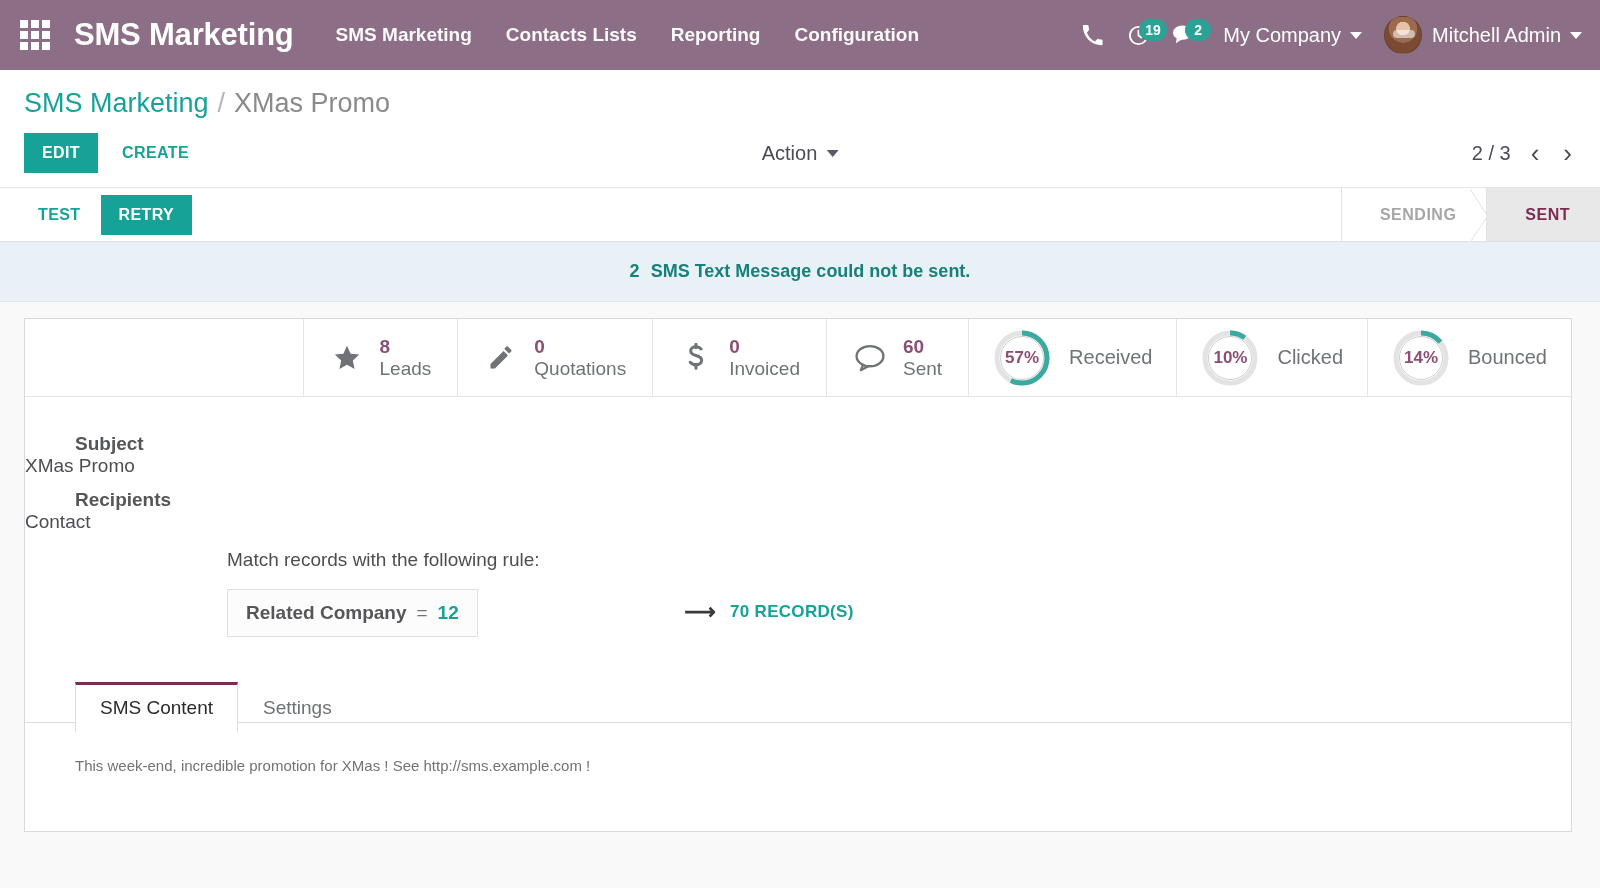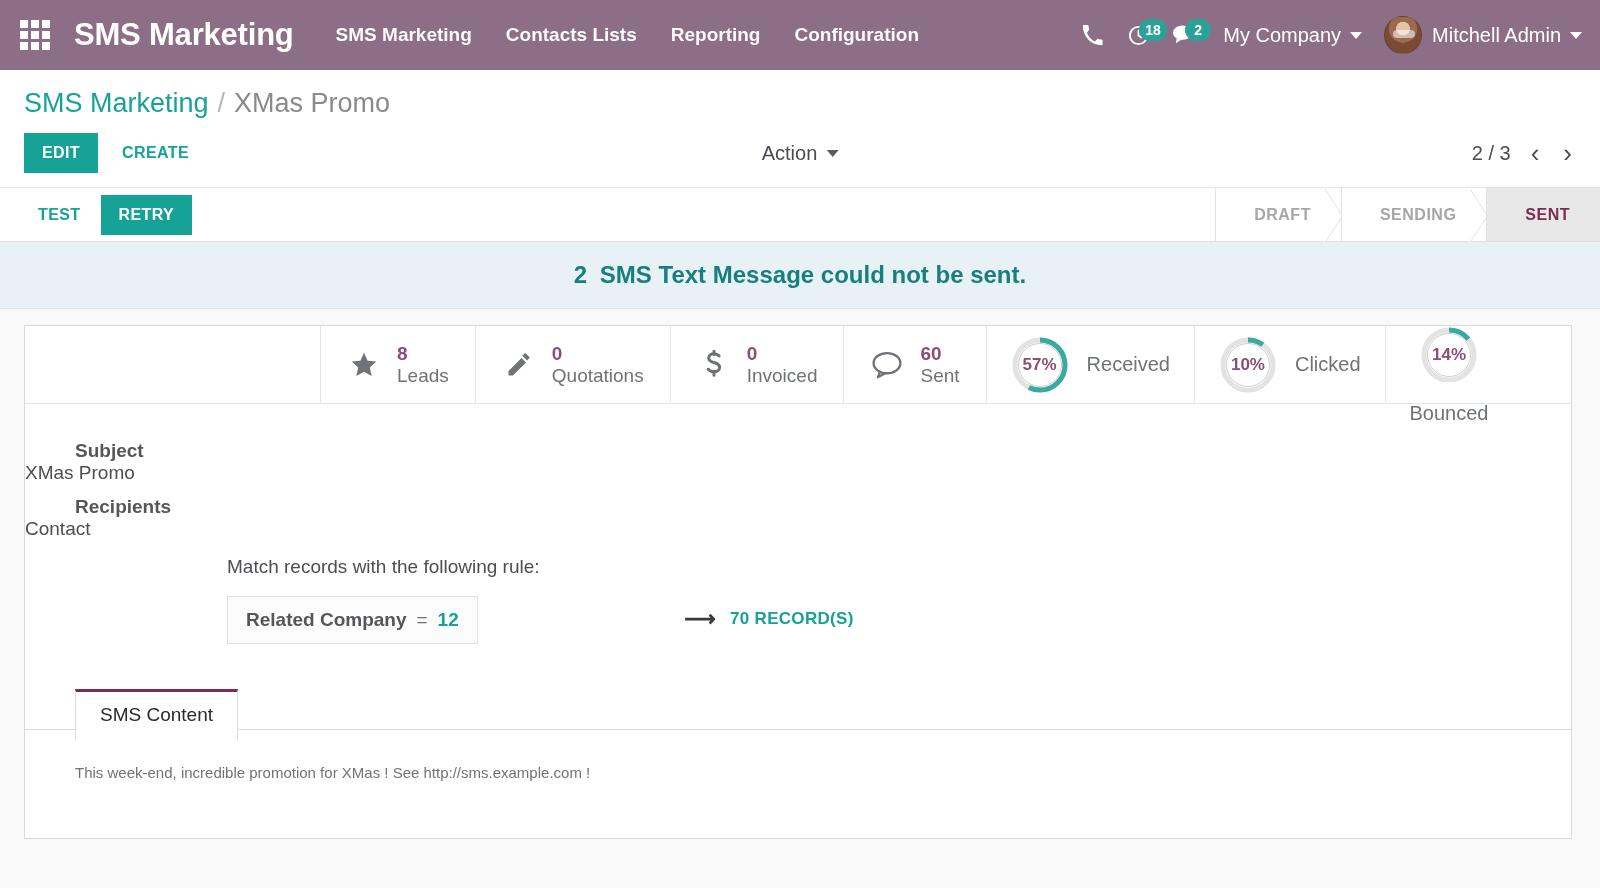--- a/index.html
+++ b/index.html
@@ -130,21 +130,21 @@
     border-top: 28px solid transparent; border-bottom: 27px solid transparent;
     border-left: 18px solid #e2e2e2;
   }
   .stage.active { background:#e8e8e8; color:#7d2b52; }
   .stage.active::after { border-left-color:#e8e8e8; }
   .stage.last::after, .stage.last::before { display:none; }
 
   
   .alert {
     background:#e8f1f5; color:#17807c; text-align:center;
-    font-size: 24px; font-weight: bold; padding: 19px 0;
+    font-size: 18px; font-weight: bold; padding: 19px 0;
     border-bottom:1px solid #dde6ea;
   }
   .alert .cnt { margin-right:6px; }
 
   
   .sheet-wrap { padding: 16px 24px 0 24px; background:#f9f9f9; }
   .sheet { background:#fff; border:1px solid #d6dbe0; max-width: 1548px; }
 
   .stat-row { display:flex; align-items:stretch; height: 78px; border-bottom:1px solid #e3e6e9; }
   .stat-spacer { width: 296px; border-right:1px solid #e3e6e9; }
@@ -152,21 +152,21 @@
     display:flex; align-items:center; gap: 16px;
     padding: 0 26px; border-right:1px solid #e3e6e9; cursor:pointer;
   }
   .stat-btn:last-child { border-right:none; }
   .stat-ico { color:#6f7277; display:flex; align-items:center; justify-content:center; width:34px; }
   .stat-text { line-height: 1.15; }
   .stat-num { color:#8a4f72; font-size:19px; font-weight:bold; }
   .stat-lbl { color:#6f7277; font-size:19px; }
 
   .donut-btn { display:flex; align-items:center; gap:18px; padding: 0 24px; border-right:1px solid #e3e6e9; cursor:pointer; }
-  .donut-btn:last-child{ border-right:none;flex-direction:column; }
+  .donut-btn:last-child{ border-right:none; }
   .donut { position:relative; width:58px; height:58px; flex:none; }
   .donut svg { display:block; }
   .donut .pct {
     position:absolute; inset:0; display:flex; align-items:center; justify-content:center;
     font-size:17px; font-weight:bold; color:#8a4f72;
   }
   .donut-lbl { font-size:20px; color:#6f7277; white-space:nowrap; }
 
   
   .form-body { padding: 36px 0 0 0; }
@@ -231,21 +231,21 @@
     <div class="nav-icon-btn">
       <svg width="21" height="21" viewBox="0 0 24 24" fill="#fff">
         <path d="M6.6 10.8c1.8 3.5 4.6 6.3 8.1 8.1l2.7-2.7c.4-.4.9-.5 1.3-.3 1.2.4 2.5.6 3.8.6.6 0 1 .4 1 1V22c0 .6-.4 1-1 1C10.7 23 1 13.3 1 1c0-.6.4-1 1-1h4.5c.6 0 1 .4 1 1 0 1.3.2 2.6.6 3.8.1.4 0 .9-.3 1.3l-2.2 2.7z"></path>
       </svg>
     </div>
     <div class="nav-icon-btn">
       <svg width="23" height="23" viewBox="0 0 24 24" fill="none" stroke="#fff" stroke-width="2">
         <circle cx="12" cy="12" r="9"></circle>
         <path d="M12 7v5l3 2" stroke-linecap="round"></path>
       </svg>
-      <span class="badge">18</span>
+      <span class="badge">19</span>
     </div>
     <div class="nav-icon-btn">
       <svg width="25" height="23" viewBox="0 0 26 24" fill="#fff">
         <ellipse cx="11" cy="9" rx="10" ry="7.5"></ellipse>
         <path d="M5 14l-1 6 6.5-4z"></path>
       </svg>
       <span class="badge">2</span>
     </div>
     <div class="nav-dropdown">
       <span>My Company</span>
@@ -281,21 +281,20 @@
       <span class="chev">›</span>
     </div>
   </div>
 </div>
 
 <div class="statusbar">
   <button class="btn-test">TEST</button>
   <button class="btn-retry">RETRY</button>
 
   <div class="stages">
-    <div class="stage">DRAFT</div>
     <div class="stage">SENDING</div>
     <div class="stage active last">SENT</div>
   </div>
 </div>
 
 <div class="alert">
   <span class="cnt">2</span>
   <span>SMS Text Message could not be sent.</span>
 </div>
 
@@ -412,20 +411,21 @@
 
       <div class="records-link">
         <span class="arrow-ico">⟶</span>
         <span>70  RECORD(S)</span>
       </div>
 
       
       <div class="notebook">
         <div class="tabs">
           <div class="tab active">SMS Content</div>
+          <div class="tab">Settings</div>
         </div>
       </div>
 
       <div class="tab-content">
         <div class="sms-text">This week-end, incredible promotion for XMas ! See http://sms.example.com !</div>
       </div>
     </div>
 
   </div>
 </div>

